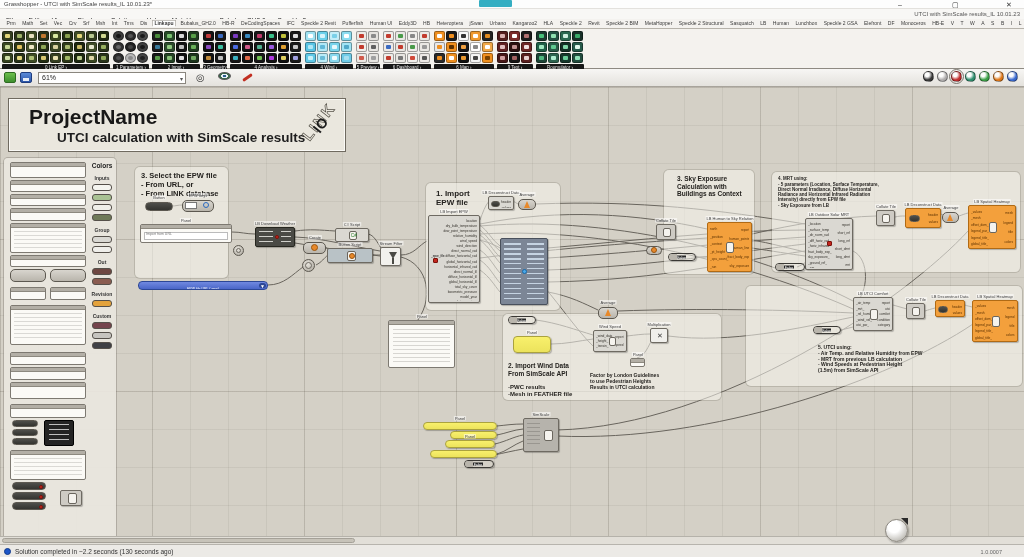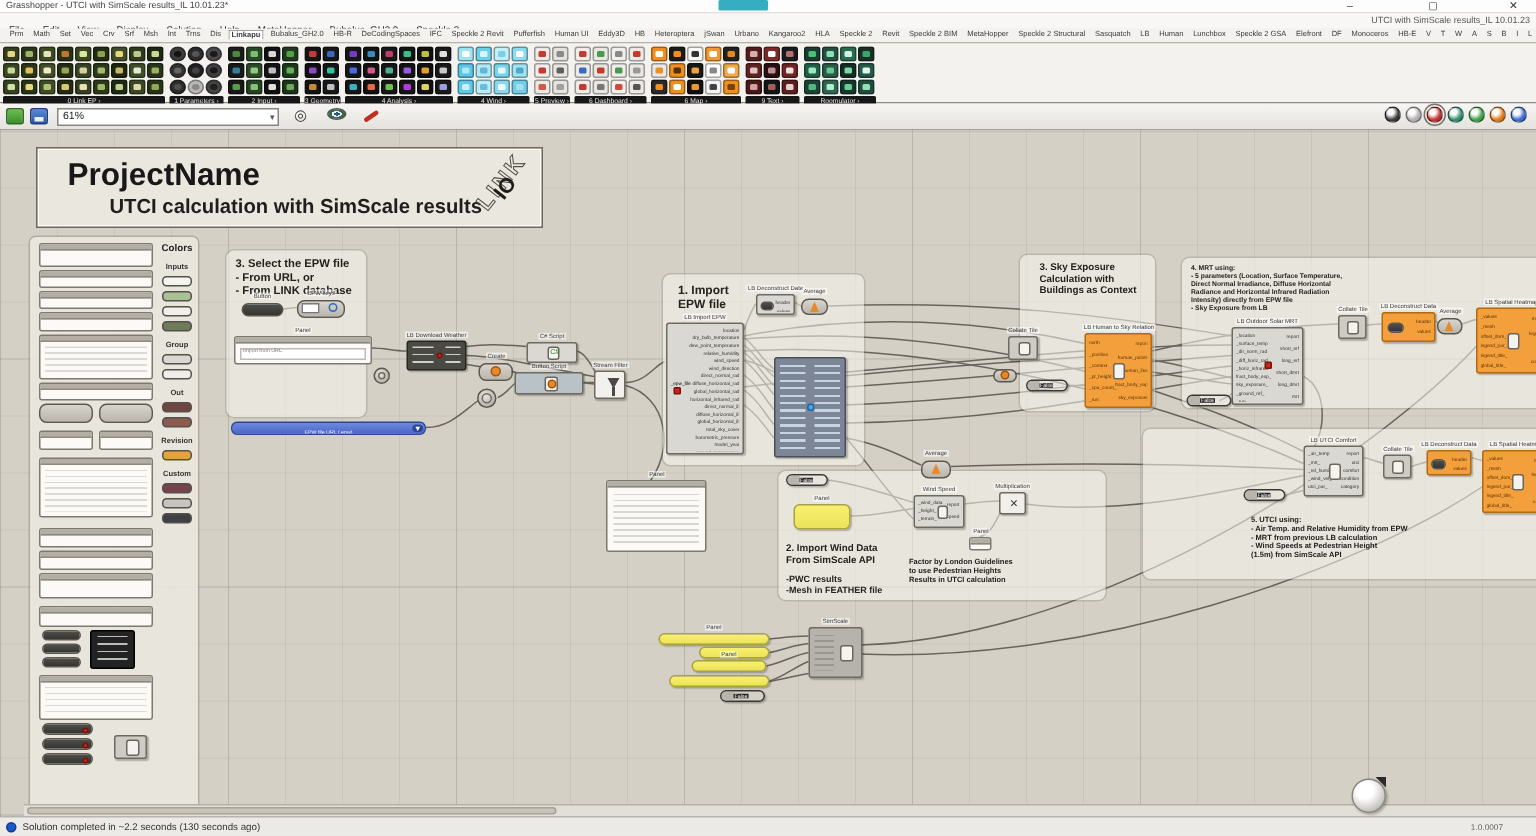--- a/index.html
+++ b/index.html
@@ -42,21 +42,21 @@
   .sph.boxed{outline:1px solid #7a766e;outline-offset:1px;background-clip:padding-box;}
   
   #canvas{position:absolute;left:0;top:87px;width:1024px;height:457px;overflow:hidden;
     background-color:#d4d0c6;
     background-image:
       linear-gradient(rgba(110,105,92,.18) 1px,transparent 1px),
       linear-gradient(90deg,rgba(110,105,92,.18) 1px,transparent 1px),
       linear-gradient(rgba(110,105,92,.10) 1px,transparent 1px),
       linear-gradient(90deg,rgba(110,105,92,.10) 1px,transparent 1px);
     background-size:152px 152px,152px 152px,38px 38px,38px 38px;}
-  #world{position:absolute;left:16px;top:-87px;width:912px;height:557px;}
+  #world{position:absolute;left:0;top:-87px;width:912px;height:557px;}
   #wires{position:absolute;left:0;top:0;}
   .ggroup{position:absolute;background:rgba(247,245,239,.55);border-radius:5px;box-shadow:0 0 0 1px rgba(120,114,102,.28);}
   .note{position:absolute;color:#24221f;font-weight:bold;white-space:pre-line;line-height:1.18;}
   .sm{transform:scale(.5);transform-origin:0 0;width:200%;}
   
   #tblock{position:absolute;left:8px;top:98px;width:338px;height:54px;background:#eae7de;border:1px solid #6f6a60;box-shadow:inset 0 0 0 1px #fbfaf6;}
   #tblock .t1{position:absolute;left:20px;top:6px;font-size:21px;font-weight:bold;color:#181818;}
   #tblock .t2x{position:absolute;left:48px;top:31px;font-size:13.5px;font-weight:bold;color:#1e1e1e;}
   #tblock .logo{position:absolute;right:2px;top:0px;width:50px;height:52px;overflow:hidden;}
   #tblock .logo .l1{position:absolute;left:4px;top:14px;font-size:15px;font-weight:bold;letter-spacing:2px;color:transparent;-webkit-text-stroke:.7px #57534a;transform:rotate(-52deg);}

